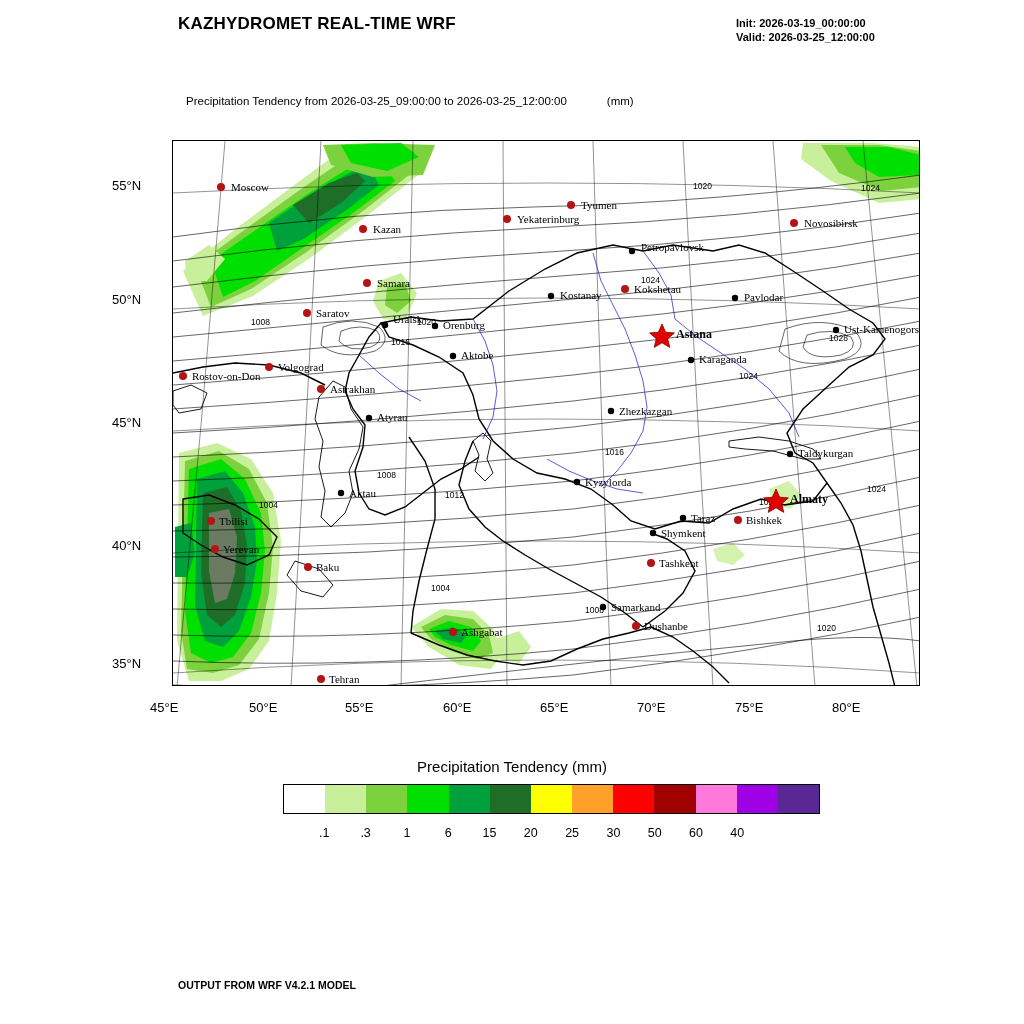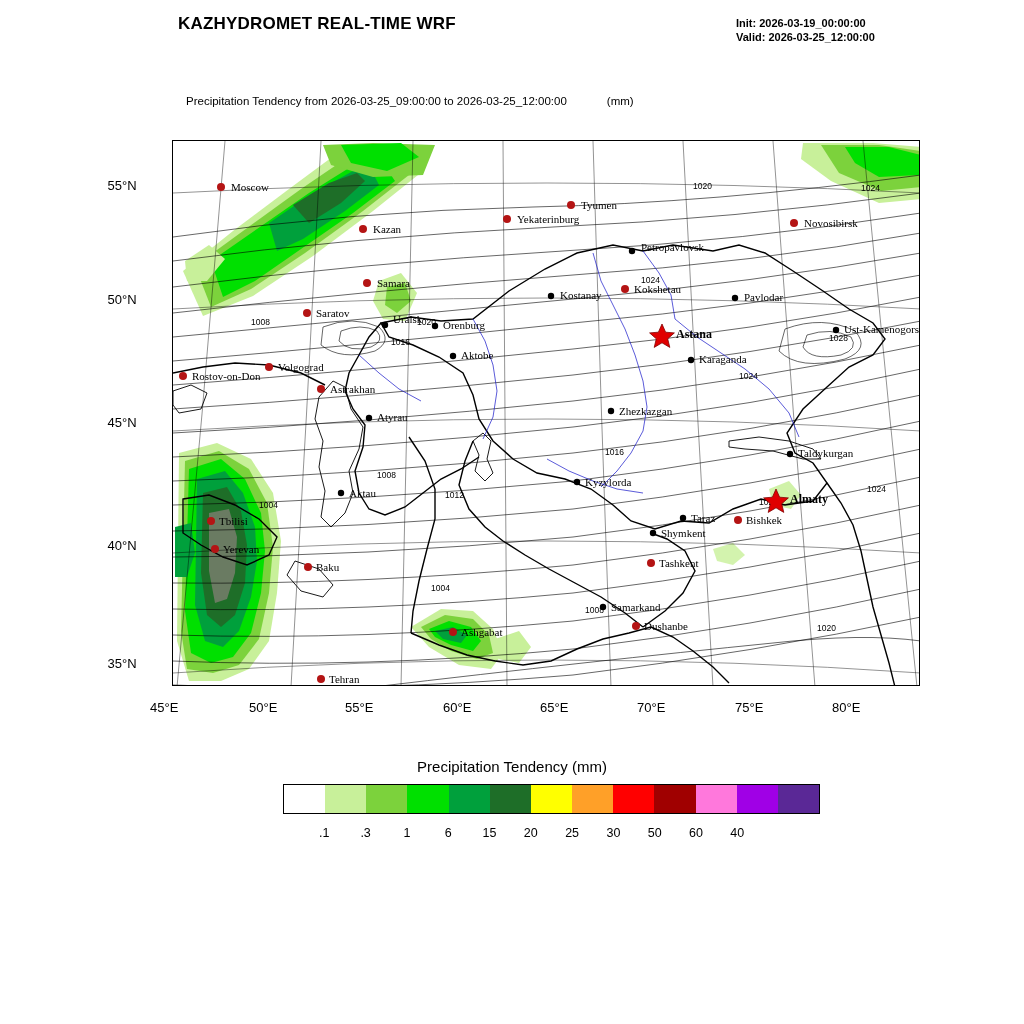--- a/index.html
+++ b/index.html
@@ -47,21 +47,21 @@
     overflow: hidden;
     background: #fff;
   }
   #map-svg { position: absolute; left: 0; top: 0; }
 
   
   .axis-label {
     font-size: 13px;
     color: #000;
   }
-  .lat-label { left: 94px; text-align: center; width: 56px; }
+  .lat-label { left: 112px; text-align: left; width: 56px; }
   .lon-label { top: 700px; text-align: left; width: 60px; }
 
   
   .city-name {
     font-size: 11px;
     font-family: "Liberation Serif", serif;
     fill: #000;
   }
   .capital-name {
     font-size: 12px;
@@ -409,13 +409,14 @@
   <span style="left:206.5px">15</span>
   <span style="left:247.8px">20</span>
   <span style="left:289.1px">25</span>
   <span style="left:330.4px">30</span>
   <span style="left:371.7px">50</span>
   <span style="left:413.0px">60</span>
   <span style="left:454.3px">40</span>
 </div>
 
 <div class="abs" id="footer">
+  <div>OUTPUT FROM WRF V4.2.1 MODEL</div>
 </div>
 
 </body></html>

